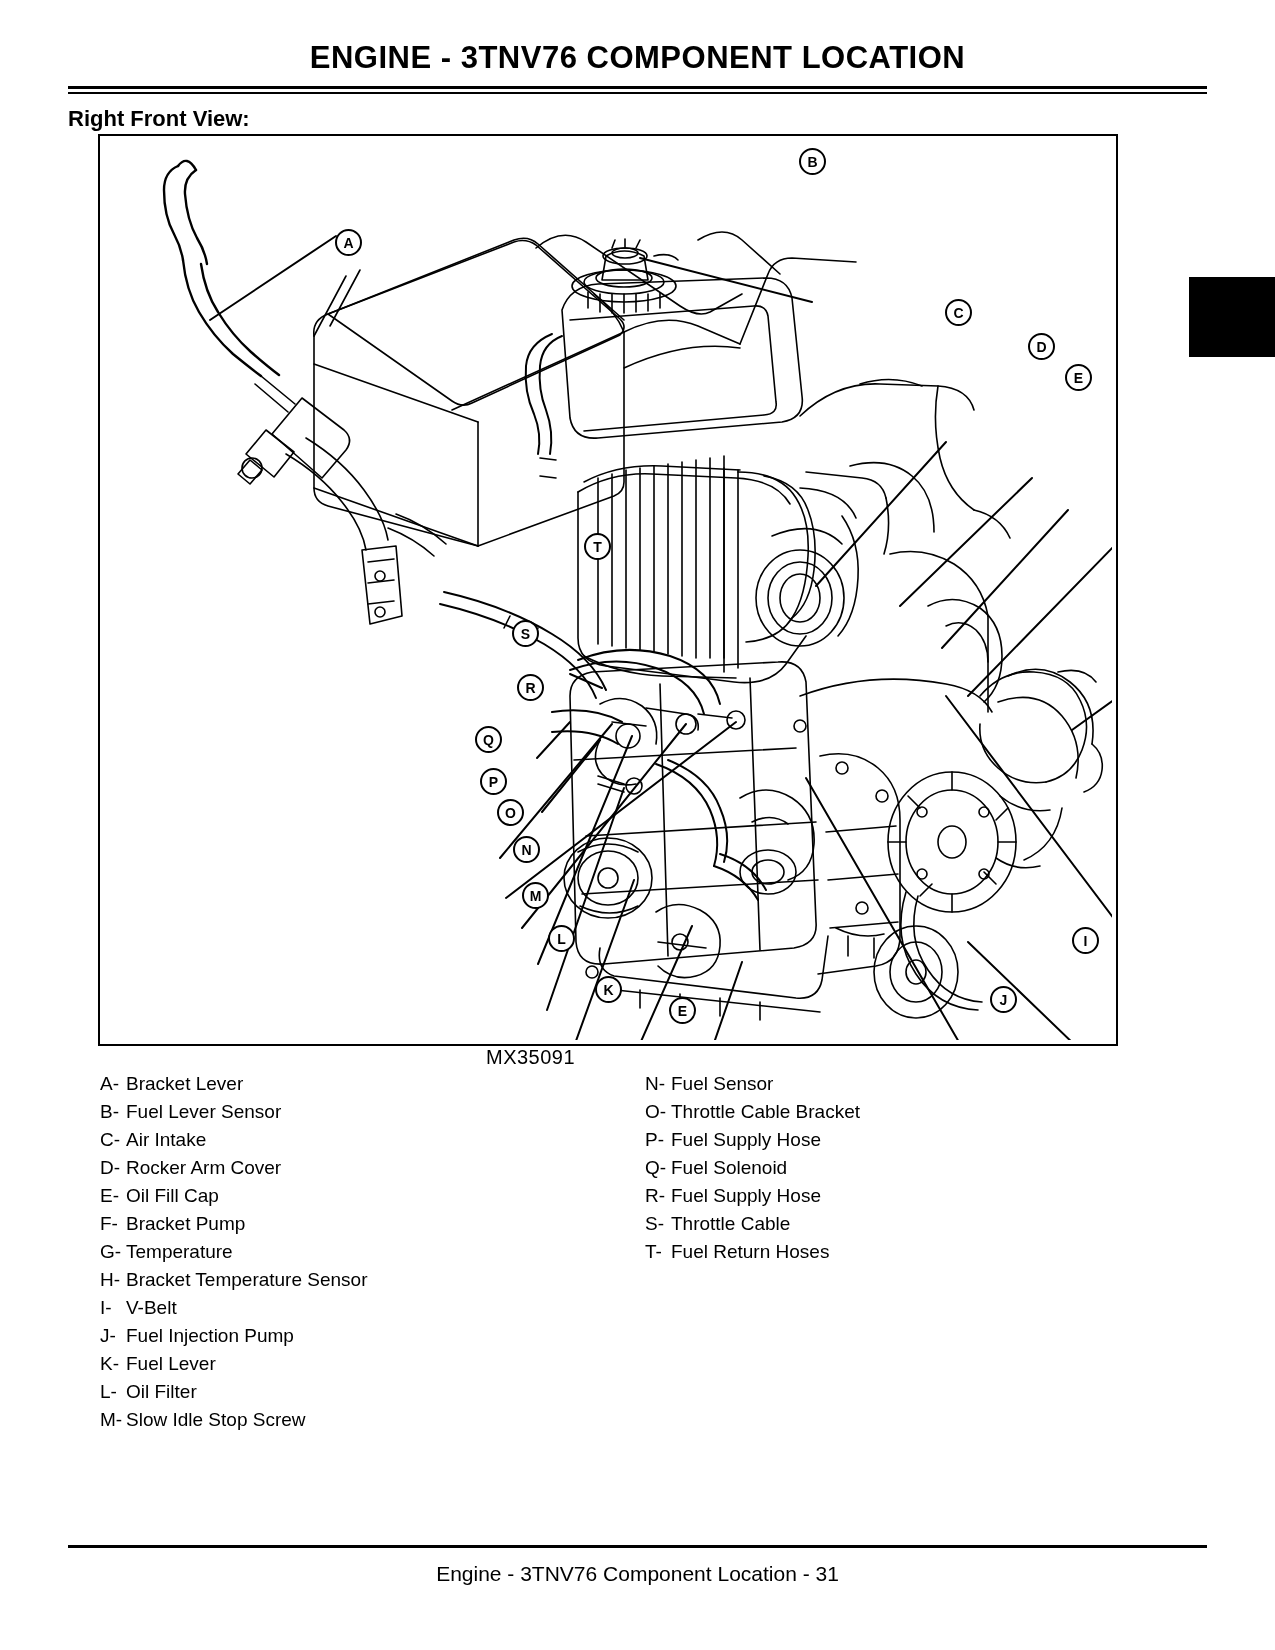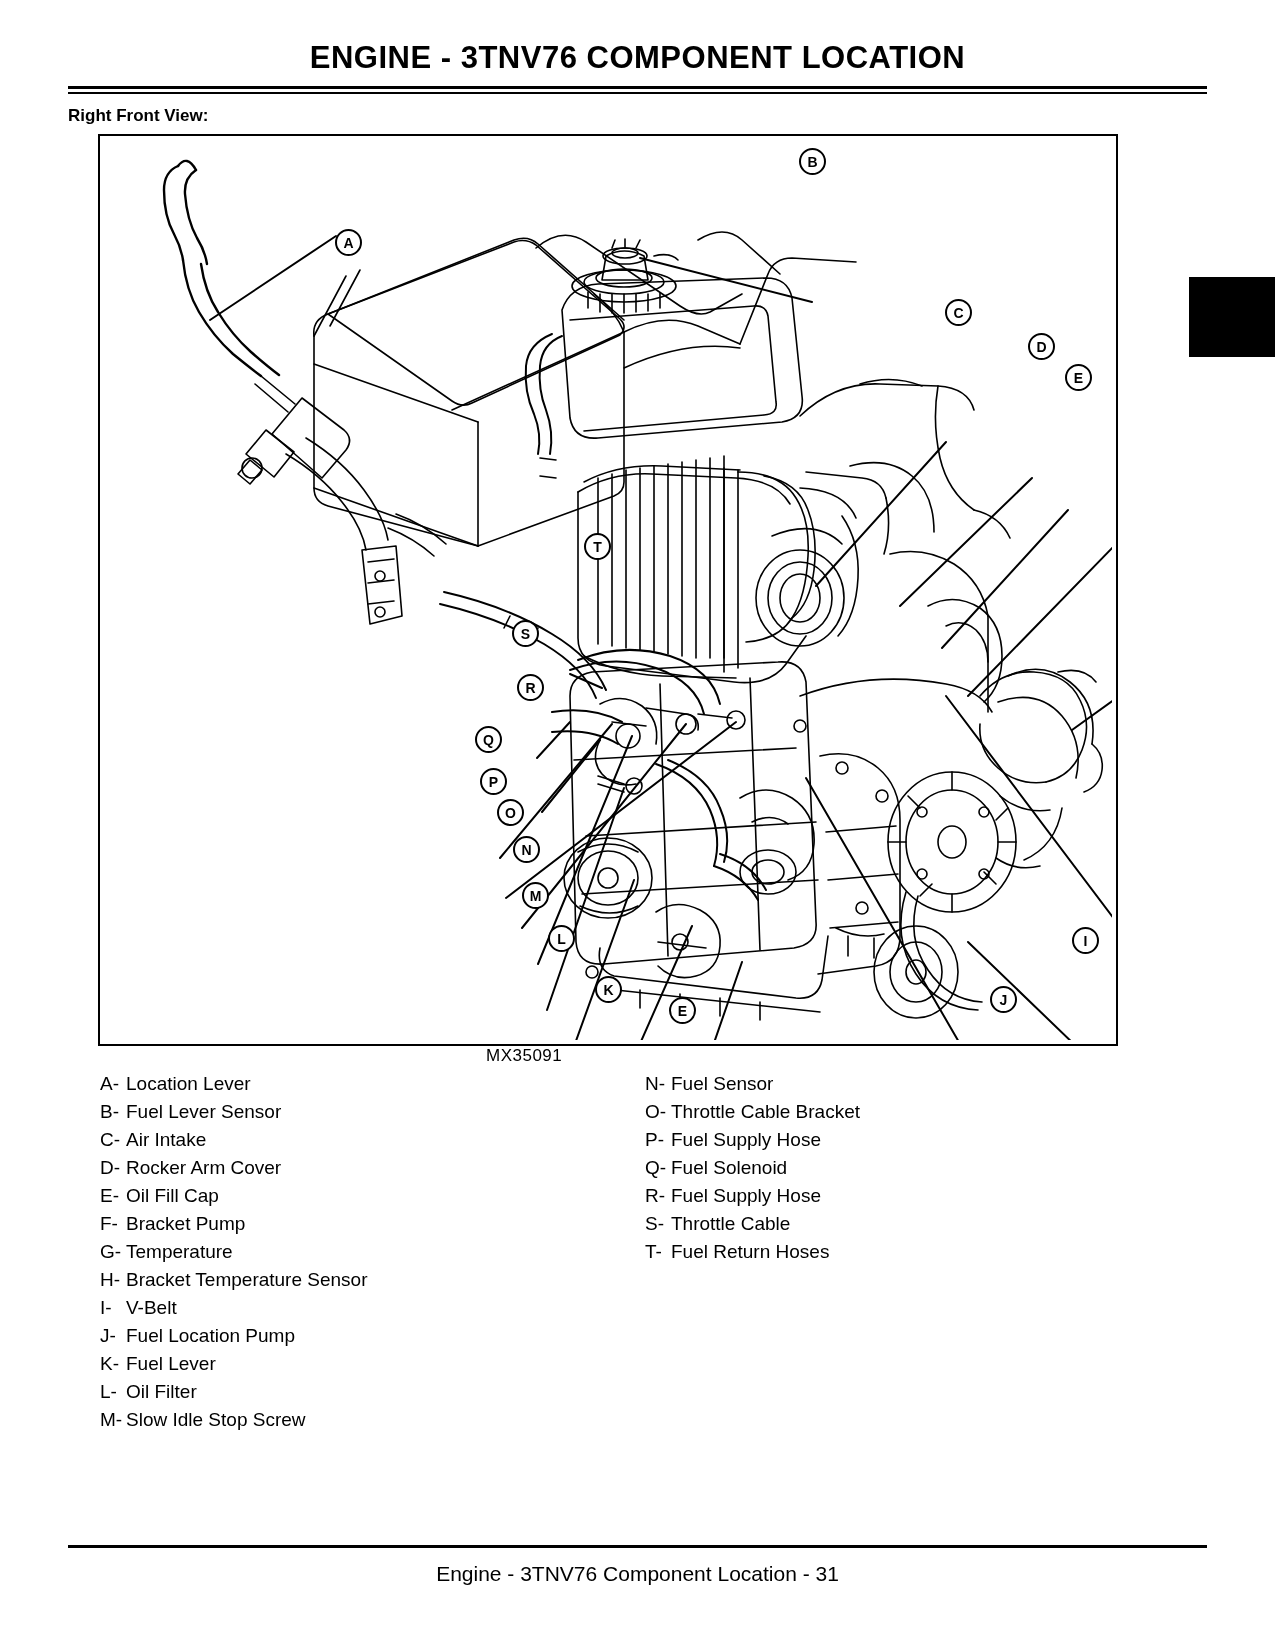--- a/index.html
+++ b/index.html
@@ -6,29 +6,29 @@
   body{width:1275px;height:1650px;position:relative;
        font-family:"Liberation Sans",sans-serif;color:#000;}
   .page{position:absolute;inset:0;}
 
   
   .title{position:absolute;left:0;right:0;top:40px;text-align:center;
          font-weight:bold;font-size:31px;letter-spacing:.5px;}
   .rule-double{position:absolute;left:68px;width:1139px;}
   .rule-double .l1{height:3px;background:#000;}
   .rule-double .l2{height:2px;background:#000;margin-top:3px;}
-  .subhead{position:absolute;left:68px;top:106px;font-weight:bold;font-size:17px;}
+  .subhead{position:absolute;left:68px;top:106px;font-weight:bold;font-size:22px;}
 
   
   .edge-tab{position:absolute;left:1189px;top:277px;width:86px;height:80px;background:#000;}
 
   
   .figure-box{position:absolute;left:98px;top:134px;width:1016px;height:908px;
               border:2px solid #000;background:#fff;overflow:hidden;}
-  .fig-id{position:absolute;left:486px;top:1046px;font-size:17px;letter-spacing:.5px;}
+  .fig-id{position:absolute;left:486px;top:1046px;font-size:20px;letter-spacing:.5px;}
 
   
   .art{position:absolute;inset:0;}
   .art svg{display:block;}
 
   
   .callout{position:absolute;width:27px;height:27px;border:2px solid #000;border-radius:50%;
            background:#fff;display:flex;align-items:center;justify-content:center;
            font-size:14px;font-weight:bold;line-height:1;box-sizing:border-box;}
 
@@ -286,21 +286,21 @@
       <div class="callout" style="left:412px;top:484px;">S</div>
       <div class="callout" style="left:484px;top:397px;">T</div>
     </div>
   </div>
 
   <div class="fig-id">MX35091</div>
 
   <div class="legend col-left">
     <div class="row">
         <span class="key">A-</span>
-        <span>Location Lever</span>
+        <span>Bracket Lever</span>
       </div>
     <div class="row">
         <span class="key">B-</span>
         <span>Fuel Lever Sensor</span>
       </div>
     <div class="row">
         <span class="key">C-</span>
         <span>Air Intake</span>
       </div>
     <div class="row">
@@ -322,21 +322,21 @@
     <div class="row">
         <span class="key">H-</span>
         <span>Bracket Temperature Sensor</span>
       </div>
     <div class="row">
         <span class="key">I-</span>
         <span>V-Belt</span>
       </div>
     <div class="row">
         <span class="key">J-</span>
-        <span>Fuel Location Pump</span>
+        <span>Fuel Injection Pump</span>
       </div>
     <div class="row">
         <span class="key">K-</span>
         <span>Fuel Lever</span>
       </div>
     <div class="row">
         <span class="key">L-</span>
         <span>Oil Filter</span>
       </div>
     <div class="row">

